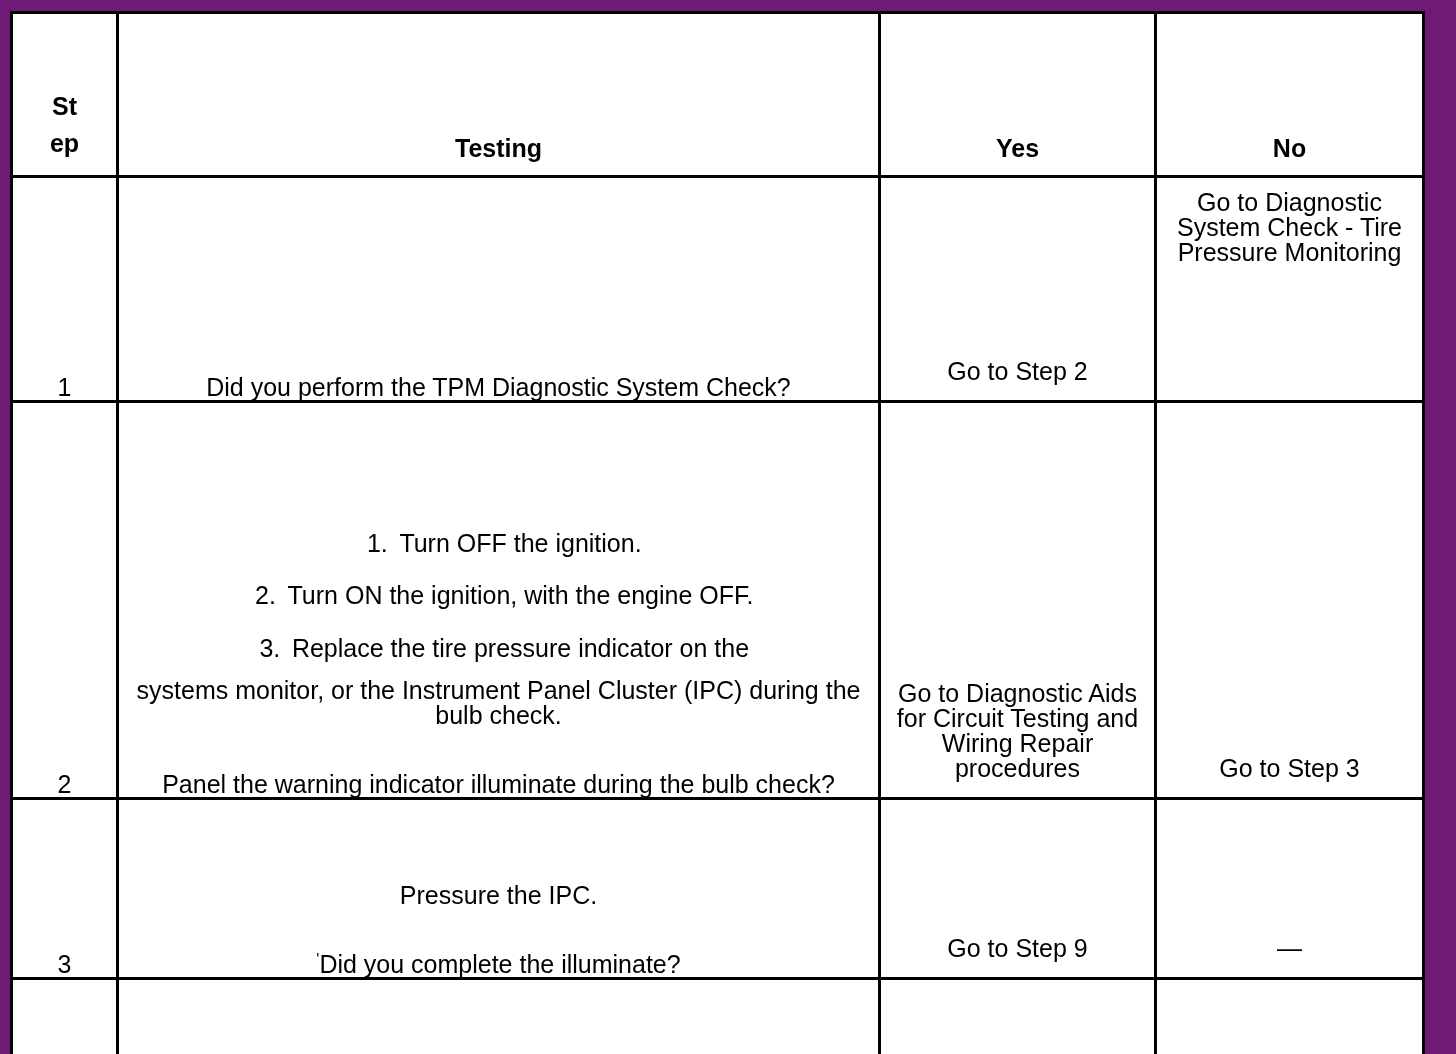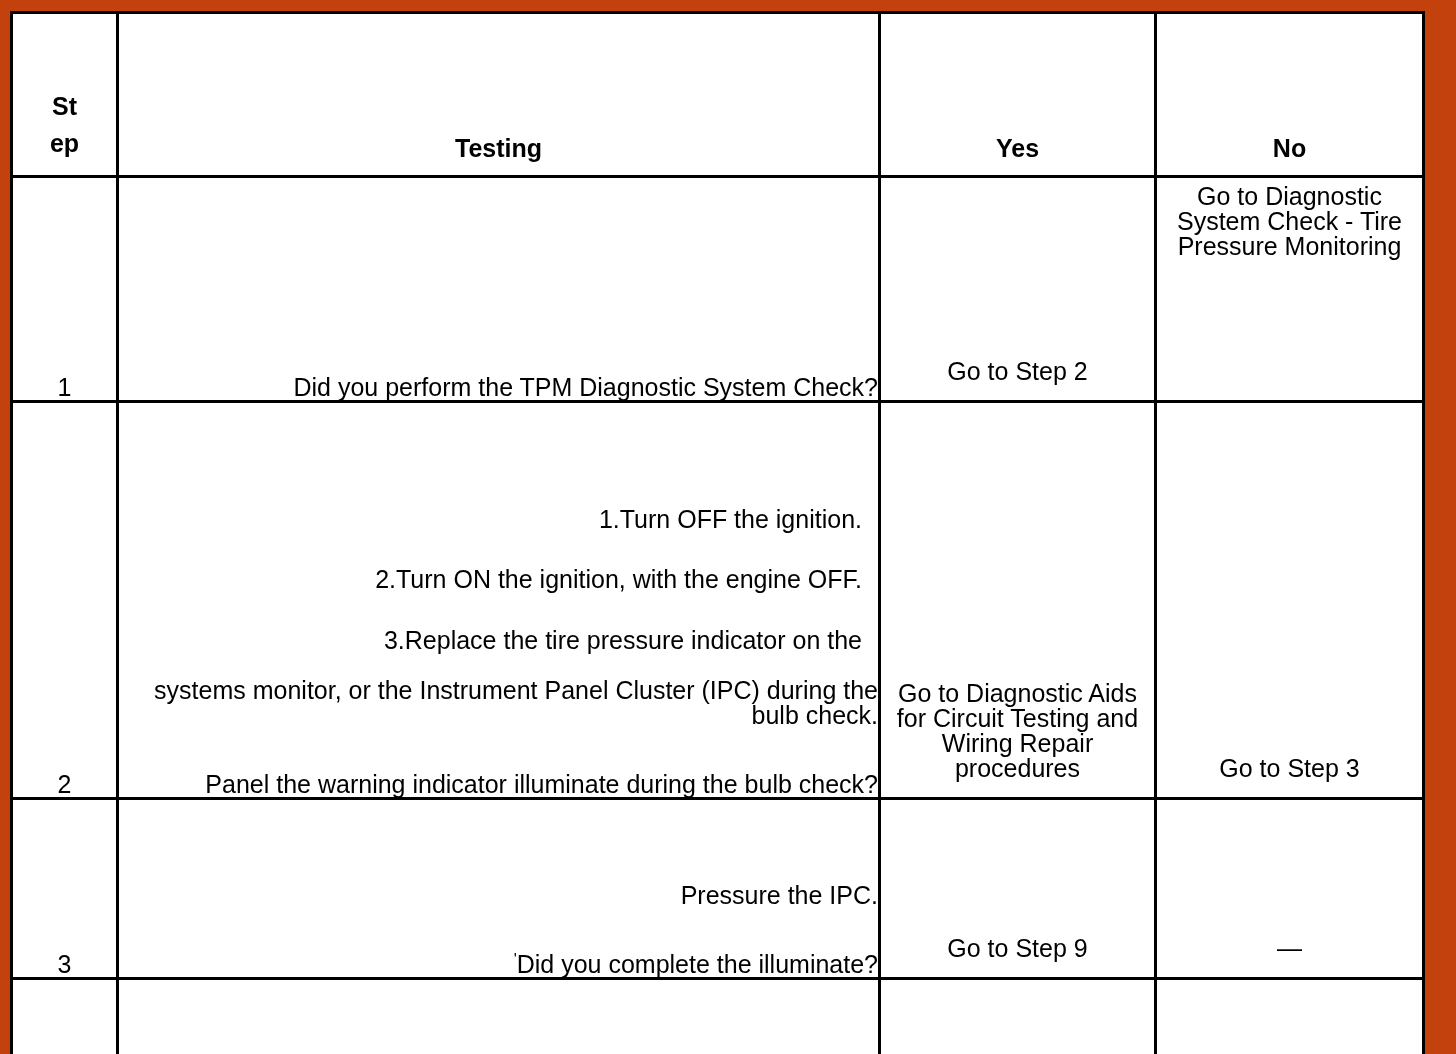--- a/index.html
+++ b/index.html
@@ -12,21 +12,21 @@
     height: 1054px;
     font-family: "Liberation Sans", sans-serif;
     color: #000000;
     -webkit-font-smoothing: none;
   }
 
   .page {
     position: relative;
     width: 1456px;
     height: 1054px;
-    background: #c2410c;
+    background: #701a75;
     overflow: hidden;
   }
 
   
   .diag-table {
     position: absolute;
     left: 10px;
     top: 11px;
     width: 1415px;
     border-collapse: collapse;
@@ -77,44 +77,44 @@
   .c-stepnum {
     text-align: center;
     vertical-align: middle;
     font-size: 25px;
   }
   .c-body {
     vertical-align: top;
     padding: 18px 10px 10px 14px;
     font-size: 25px;
     line-height: 1.78;
-    text-align: right;
+    text-align: center;
   }
   .c-choice {
     text-align: center;
     font-size: 25px;
     line-height: 1.62;
   }
   .c-choice.v-bottom { vertical-align: bottom; padding-bottom: 16px; }
-  .c-choice.v-top    { vertical-align: top;    padding-top: 6px; }
+  .c-choice.v-top    { vertical-align: top;    padding-top: 12px; }
 
   
   .row-1 td { height: 206px; }
   .row-2 td { height: 378px; }
   .row-3 td { height: 161px; }
   .row-4 td { height: 113px; }
 
   
   .steplist {
     margin: 0;
     padding: 0;
     list-style: none;
   }
   .steplist li {
-    margin: 16px;
+    margin: 8px;
     padding: 0;
     line-height: 1.78;
   }
   .steplist .num {
     display: inline-block;
     width: 44px;
   }
   .tick-mark {
     font-size: 16px;
     vertical-align: 8px;

